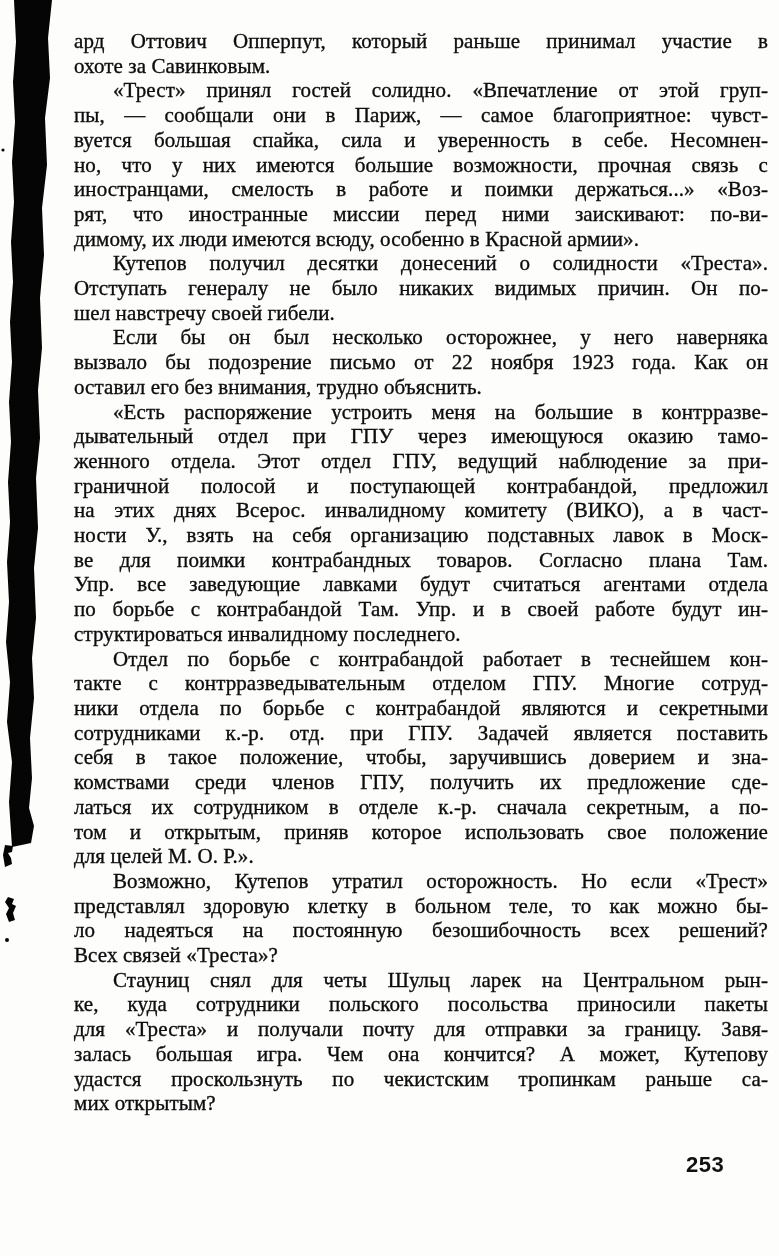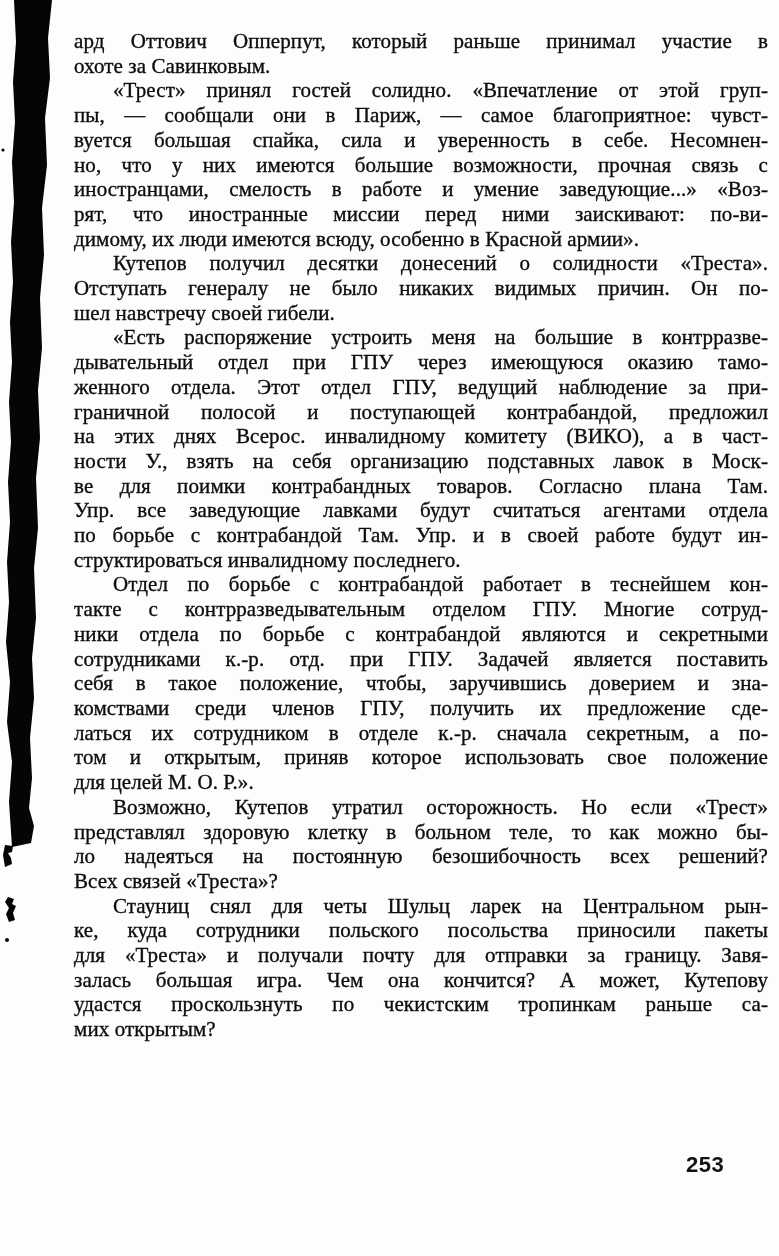--- a/index.html
+++ b/index.html
@@ -72,28 +72,33 @@
   <div class="text-block">
       <div class="para">
         <div class="line">ард Оттович Опперпут, который раньше принимал участие в</div>
         <div class="line last">охоте за Савинковым.</div>
       </div>
       <div class="para">
         <div class="line first">«Трест» принял гостей солидно. «Впечатление от этой груп-</div>
         <div class="line">пы, — сообщали они в Париж, — самое благоприятное: чувст-</div>
         <div class="line">вуется большая спайка, сила и уверенность в себе. Несомнен-</div>
         <div class="line">но, что у них имеются большие возможности, прочная связь с</div>
-        <div class="line">иностранцами, смелость в работе и умение заведующие...» «Воз-</div>
+        <div class="line">иностранцами, смелость в работе и поимки держаться...» «Воз-</div>
         <div class="line">рят, что иностранные миссии перед ними заискивают: по-ви-</div>
         <div class="line last">димому, их люди имеются всюду, особенно в Красной армии».</div>
       </div>
       <div class="para">
         <div class="line first">Кутепов получил десятки донесений о солидности «Треста».</div>
         <div class="line">Отступать генералу не было никаких видимых причин. Он по-</div>
         <div class="line last">шел навстречу своей гибели.</div>
+      </div>
+      <div class="para">
+        <div class="line first">Если бы он был несколько осторожнее, у него наверняка</div>
+        <div class="line">вызвало бы подозрение письмо от 22 ноября 1923 года. Как он</div>
+        <div class="line last">оставил его без внимания, трудно объяснить.</div>
       </div>
       <div class="para">
         <div class="line first">«Есть распоряжение устроить меня на большие в контрразве-</div>
         <div class="line">дывательный отдел при ГПУ через имеющуюся оказию тамо-</div>
         <div class="line">женного отдела. Этот отдел ГПУ, ведущий наблюдение за при-</div>
         <div class="line">граничной полосой и поступающей контрабандой, предложил</div>
         <div class="line">на этих днях Всерос. инвалидному комитету (ВИКО), а в част-</div>
         <div class="line">ности У., взять на себя организацию подставных лавок в Моск-</div>
         <div class="line">ве для поимки контрабандных товаров. Согласно плана Там.</div>
         <div class="line">Упр. все заведующие лавками будут считаться агентами отдела</div>

